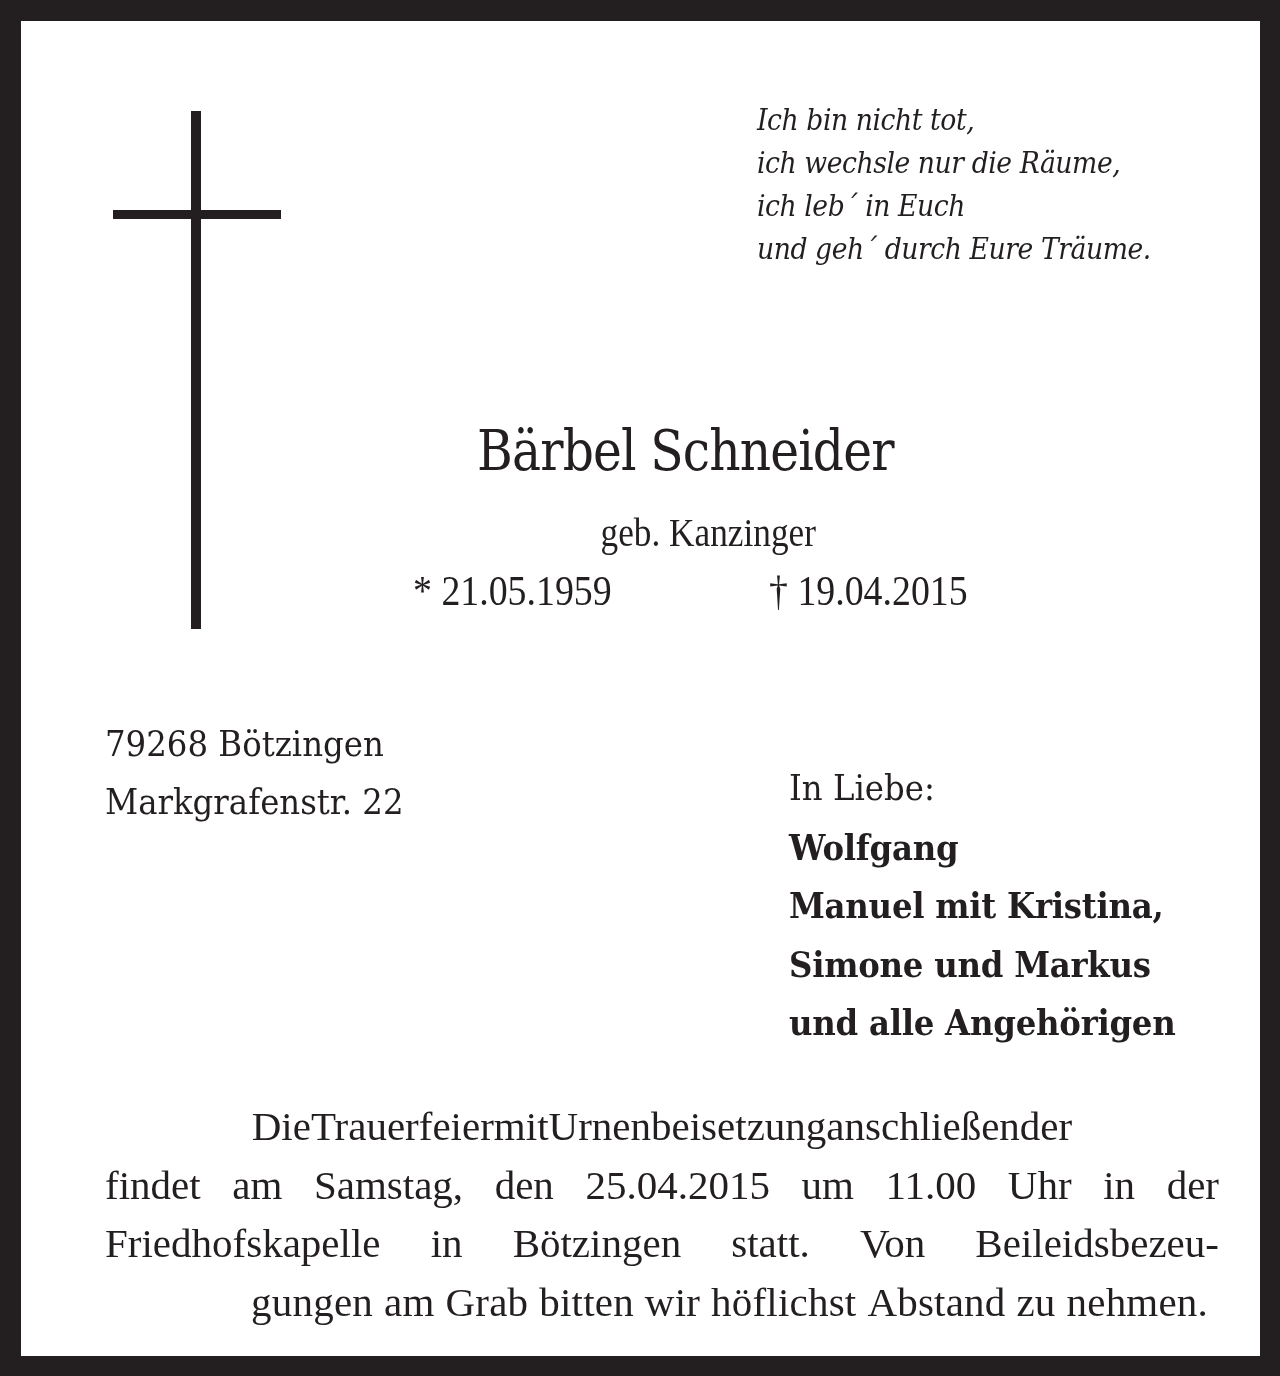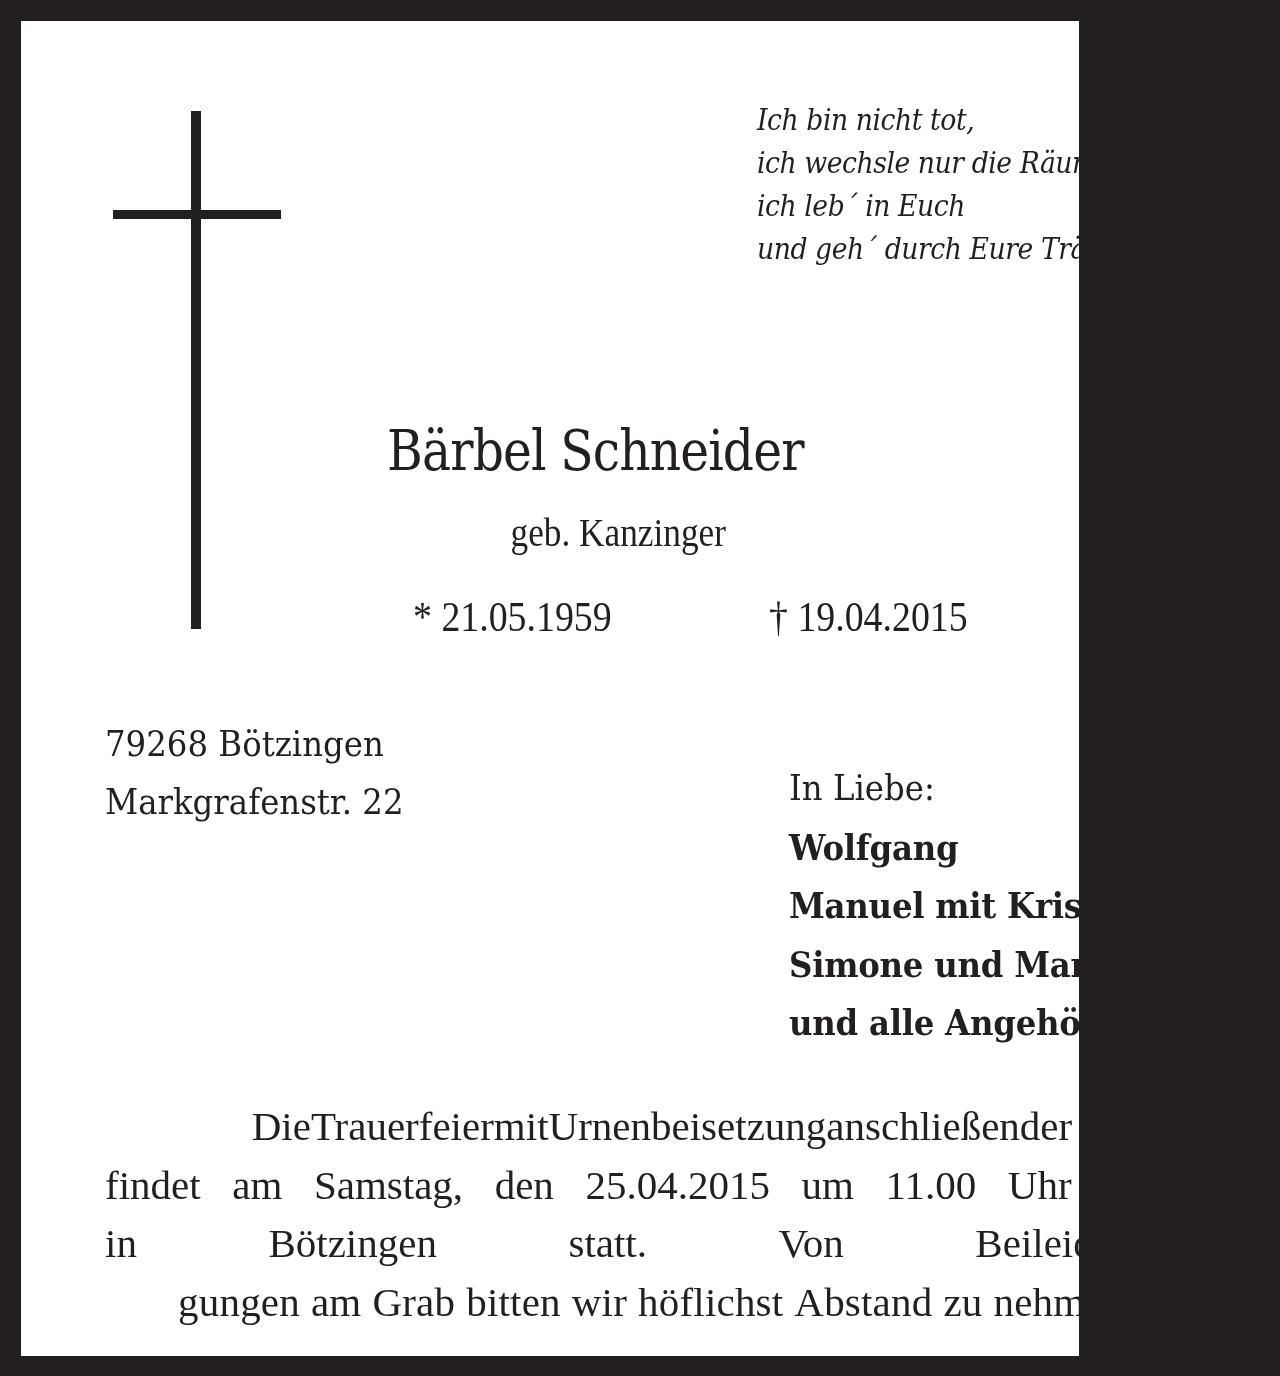--- a/index.html
+++ b/index.html
@@ -7,21 +7,21 @@
     width: 1280px; height: 1376px;
     background: #231f20;
     position: relative;
     overflow: hidden;
     font-family: "DejaVu Serif", "Liberation Serif", serif;
     color: #231f20;
   }
   .sheet {
     position: absolute;
     left: 21px; top: 21px;
-    width: 1058px; height: 1335px;
+    width: 1239px; height: 1335px;
     background: #ffffff;
   }
   .cross-v {
     position: absolute;
     left: 170px; top: 90px;
     width: 10px; height: 518px;
     background: #231f20;
   }
   .cross-h {
     position: absolute;
@@ -67,21 +67,20 @@
     line-height: 46px;
     margin-left: 26px;
   }
   .maiden span { display: inline-block; transform: scaleX(0.86); margin-left: 110px; }
   .dates {
     position: absolute;
     top: 545px;
     font-family: "Liberation Serif", serif;
     font-size: 43px;
     line-height: 50px;
-    margin-top: 26px;
   }
   .birth { left: 392px; }
   .death { left: 748px; }
   .dates span { display: inline-block; transform: scaleX(0.88); transform-origin: left center; white-space: nowrap; }
   .address {
     position: absolute;
     left: 84px; top: 694px;
     font-family: "DejaVu Serif", serif;
     font-size: 36px;
     line-height: 58px;
@@ -106,21 +105,21 @@
     font-family: "Liberation Serif", serif;
     font-size: 41px;
     line-height: 58.5px;
   }
   .ceremony .line {
     display: flex;
     justify-content: space-between;
     height: 58.5px;
     white-space: nowrap;
   }
-  .ceremony .line.last { justify-content: center; }
+  .ceremony .line.last { justify-content: flex-end; }
   .ceremony .line.last span { letter-spacing: 0.2px; }
   .ceremony .word { display: inline-block; }
   .ceremony .line.last .word { margin-right: 11px; }
 </style>
 </head>
 <body>
 
 <div class="sheet">
 
   <div>
@@ -177,20 +176,21 @@
         <span class="word">Samstag,</span>
         <span class="word">den</span>
         <span class="word">25.04.2015</span>
         <span class="word">um</span>
         <span class="word">11.00</span>
         <span class="word">Uhr</span>
         <span class="word">in</span>
         <span class="word">der</span>
       </div>
     <div class="line" style="transform: scaleX(1);">
+        <span class="word">Friedhofskapelle</span>
         <span class="word">in</span>
         <span class="word">Bötzingen</span>
         <span class="word">statt.</span>
         <span class="word">Von</span>
         <span class="word">Beileidsbezeu-</span>
       </div>
     <div class="line last" style="transform: scaleX(1);">
         <span class="word">gungen</span>
         <span class="word">am</span>
         <span class="word">Grab</span>

